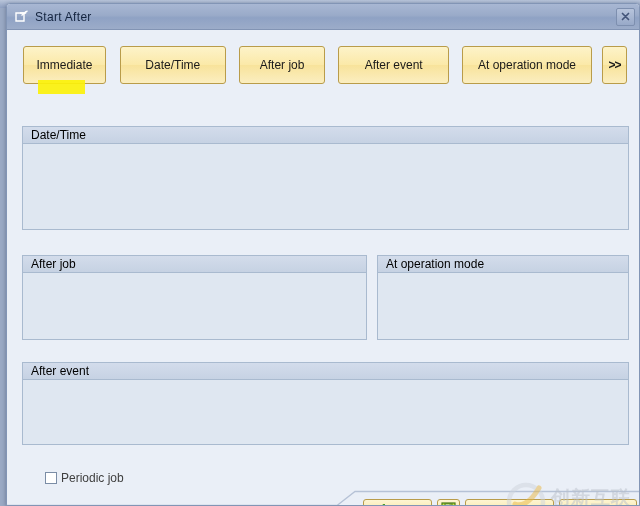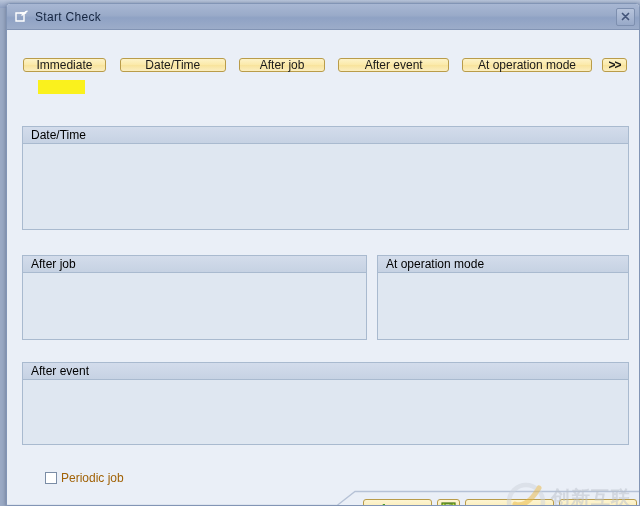--- a/index.html
+++ b/index.html
@@ -94,21 +94,21 @@
   
   #mode-buttons {
     position: absolute;
     left: 16px; top: 23px;
     right: 12px;
     height: 23px;
     display: flex;
     align-items: center;
   }
   .mode-btn {
-    height: 14px;
+    height: 38px;
     background: linear-gradient(to bottom, #fdf3c9 0%, #fbe9a8 50%, #f8e39b 51%, #fbeec0 100%);
     border: 1px solid #b99c4a;
     border-radius: 3px;
     color: #1a1a1a;
     font-size: 12px;
     font-family: "Liberation Sans", sans-serif;
     display: flex;
     align-items: center;
     justify-content: center;
     cursor: pointer;
@@ -190,21 +190,21 @@
     background: #dfe7f1;
     border-color: #9aa8bb;
     cursor: default;
   }
   .cbox .tick {
     display: block;
     width: 9px; height: 7px;
   }
   .cb-label {
     font-size: 12px;
-    color: #a16207;
+    color: #404040;
     white-space: nowrap;
   }
   .cb-label.disabled { color: #9099a6; }
 
   
   #bottom-sep {
     position: absolute;
     left: 0; right: 0; top: 460px;
     height: 46px;
     pointer-events: none;
@@ -269,21 +269,21 @@
 <div id="dialog">
 
   <div id="titlebar">
     <span class="title-icon">
       <svg width="14" height="13" viewBox="0 0 14 13" xmlns="http://www.w3.org/2000/svg">
         <path d="M1 3 h8 v8 h-8 z" fill="none" stroke="#ffffff" stroke-width="1.4"></path>
         <path d="M5 3 L10.5 3 L10.5 1.2" fill="none" stroke="#ffffff" stroke-width="1.4"></path>
         <path d="M6.5 5.5 L12.5 0.8" fill="none" stroke="#ffffff" stroke-width="1.4"></path>
       </svg>
     </span>
-    <span id="title-text">Start Check</span>
+    <span id="title-text">Start After</span>
     <span id="close-button">
       <svg width="11" height="11" viewBox="0 0 11 11" xmlns="http://www.w3.org/2000/svg">
         <path d="M2.5 2.5 L8.5 8.5 M8.5 2.5 L2.5 8.5" stroke="#43557a" stroke-width="1.7" stroke-linecap="round"></path>
       </svg>
     </span>
   </div>
 
   <div id="content">
 
     <div id="mode-buttons">

